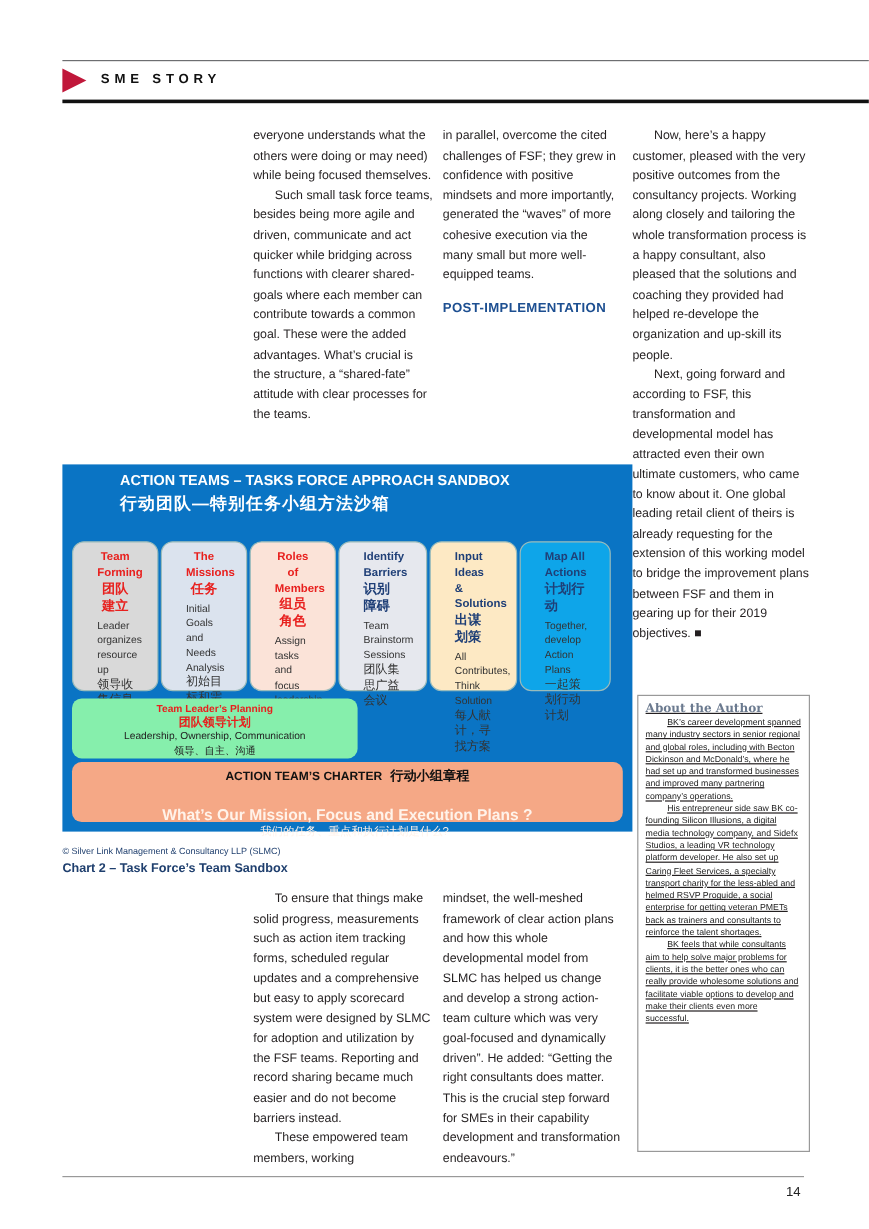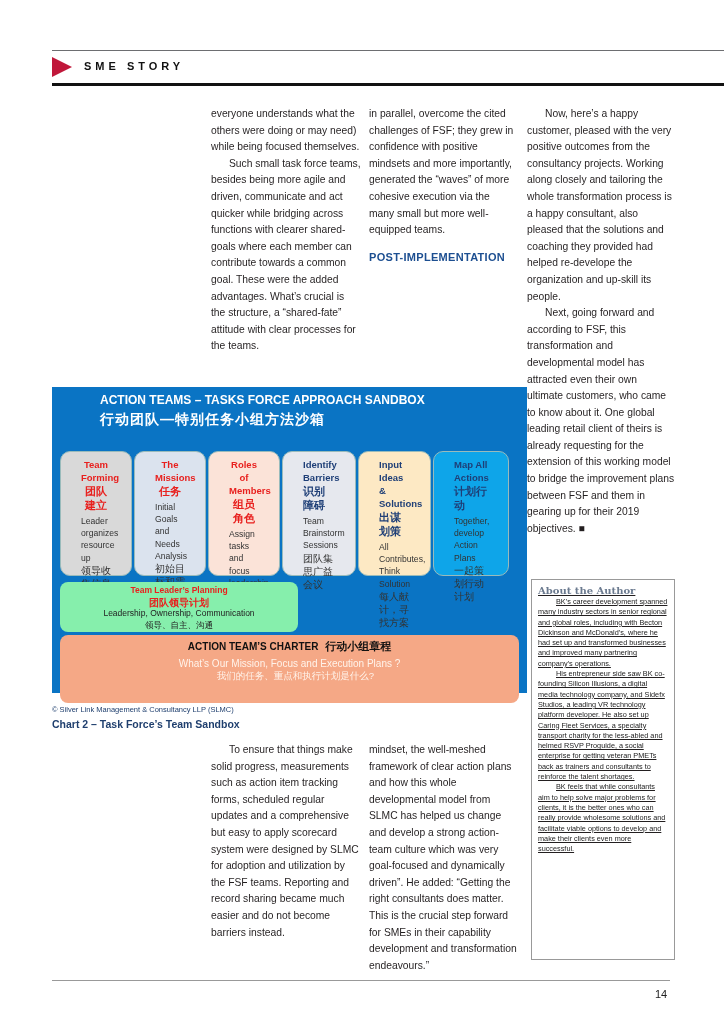--- a/index.html
+++ b/index.html
@@ -22,21 +22,21 @@
   .chart-title-cn { left:48px; top:24px; color:#fff; font-size:14px; font-weight:bold; letter-spacing:1px; }
   .card { position:absolute; top:64px; height:125px; border-radius:10px; border:1px solid #9bb; box-sizing:border-box;
           text-align:left; padding:6px 20px; font-size:8.5px; line-height:12.2px; color:#333; }
   .card .ctitle { font-weight:bold; font-size:9.5px; line-height:13px; }
   .card .ccn { font-size:11px; font-weight:bold; line-height:14px; margin-bottom:3px; }
   .card .desc { font-size:8.6px; }
   .card .desc-cn { font-size:10px; line-height:13px; color:#333; }
   .red { color:#e8201e; text-align:center; }
   .blue { color:#1f3f77; }
   .plan { position:absolute; top:195px; height:50px; border-radius:8px; text-align:center; font-size:8.5px; line-height:11.5px; color:#222; box-sizing:border-box; padding-top:3px; }
-  .charter { position:absolute; left:8px; top:248px; width:459px; height:68px; background:#f5a886; border-radius:8px; text-align:center; box-sizing:border-box; padding-top:4px; }
+  .charter { position:absolute; left:8px; top:248px; width:459px; height:50px; background:#f5a886; border-radius:8px; text-align:center; box-sizing:border-box; padding-top:4px; }
   .caption-title { left:52px; top:690px; font-size:10.5px; font-weight:bold; color:#1f3f6e;margin-top:28px; }
   .caption-sub { left:52px; top:705px; font-size:7.5px; color:#1f3f6e; }
   .author-box { left:531px; top:579px; width:144px; height:381px; border:1px solid #999; box-sizing:border-box; padding:5px 6px;text-decoration:underline; }
   .author-title { font-family:"DejaVu Serif", serif; font-weight:bold; color:#6b7a8f; font-size:10px; margin-bottom:1px; }
   .author-text { font-size:7.3px; line-height:10.3px; color:#222; }
   .author-text p { margin:0; }
   .rule-foot { left:52px; top:980px; width:618px; height:1px; background:#999; }
   .page-num { left:655px; top:988px; font-size:11px; color:#222; }
 </style>
 </head>
@@ -109,30 +109,31 @@
     <div style="color:#e8201e;font-weight:bold;">Team Leader’s Planning</div>
     <div style="color:#e8201e;font-weight:bold;font-size:10px;">团队领导计划</div>
     <div>Leadership, Ownership, Communication</div>
     <div>领导、自主、沟通</div>
   </div>
   <div class="charter">
     <div style="font-size:10px;font-weight:bold;color:#111;">
       <span>ACTION TEAM’S CHARTER</span>
       <span style="margin-left:4px;font-size:11px;">行动小组章程</span>
     </div>
-    <div style="font-size:10px;font-weight:normal;color:#fff3ea;margin-top:4px;">What’s Our Mission, Focus and Execution Plans ?</div>
+    <div style="font-size:13px;font-weight:bold;color:#fff3ea;margin-top:17px;">What’s Our Mission, Focus and Execution Plans ?</div>
     <div style="font-size:9.5px;color:#fff3ea;margin-top:1px;padding-left:12px;">我们的任务、重点和执行计划是什么?</div>
   </div>
 </div>
 
 <div class="abs caption-title">Chart 2 – Task Force’s Team Sandbox</div>
 <div class="abs caption-sub">© Silver Link Management &amp; Consultancy LLP (SLMC)</div>
 
 <div class="abs col" style="left:211px; top:742px; width:150px;">
   <p class="indent">To ensure that things make solid progress, measurements such as action item tracking forms, scheduled regular updates and a comprehensive but easy to apply scorecard system were designed by SLMC for adoption and utilization by the FSF teams. Reporting and record sharing became much easier and do not become barriers instead.</p>
+  <p class="indent">These empowered team members, working</p>
 </div>
 
 <div class="abs col" style="left:369px; top:742px; width:148px;">
   <p>mindset, the well-meshed framework of clear action plans and how this whole developmental model from SLMC has helped us change and develop a strong action-team culture which was very goal-focused and dynamically driven”.  He added: “Getting the right consultants does matter. This is the crucial step forward for SMEs in their capability development and transformation endeavours.”</p>
 </div>
 
 <div class="abs author-box">
   <div class="author-title">About the Author</div>
   <div class="author-text">
     <p style="text-indent:18px">BK’s career development spanned many industry sectors in senior regional and global roles, including with Becton Dickinson and McDonald’s, where he had set up and transformed businesses and improved many partnering company’s operations.</p>

